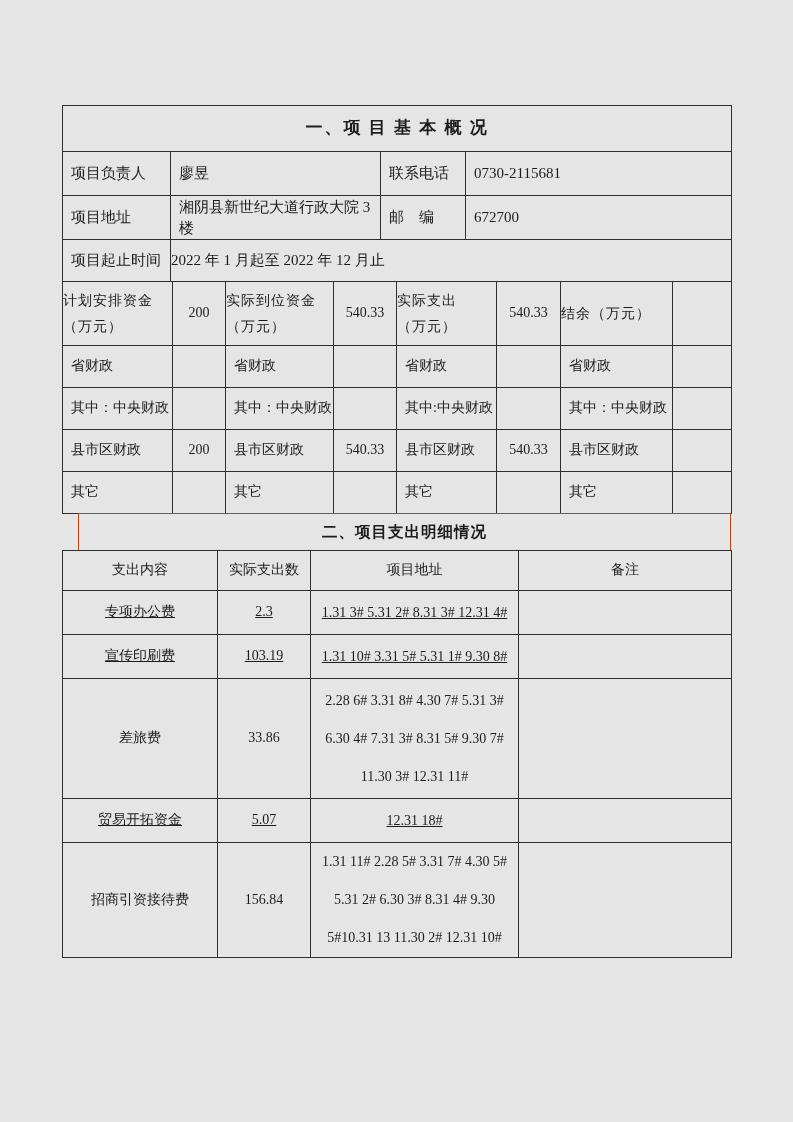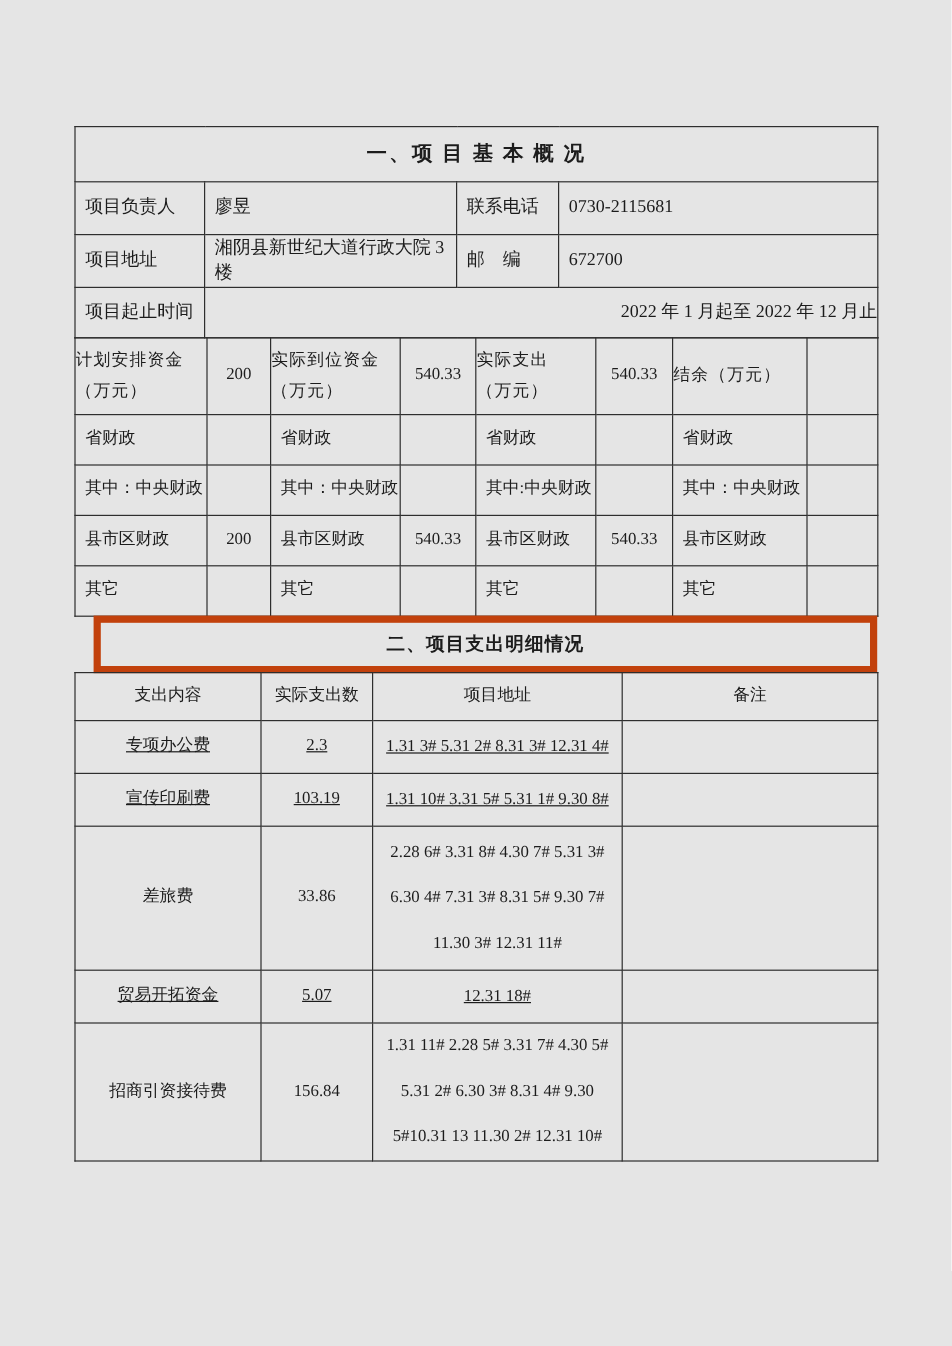--- a/index.html
+++ b/index.html
@@ -25,40 +25,40 @@
   .mt { margin-top: -1px; }
 
   
   .sec-title {
     text-align: center;
     font-weight: bold;
     font-size: 17px;
     letter-spacing: 2px;
   }
   .sec2bar {
-    border: 6px solid #c2410c;
+    border: 1px solid #c2410c;
     height: 36px;
     display: flex;
     align-items: center;
     justify-content: center;
     font-weight: bold;
     font-size: 15.5px;
     letter-spacing: 1px;
     margin-left: 16px;
   }
 
   
   .lbl { text-align: left; padding-left: 8px; }
   .val { text-align: center; }
 
   
   .tA .r-title { height: 46px; }
   .tA .r { height: 44px; }
   .tA .r3 { height: 42px; }
-  .tA .period-val { text-align: right; padding-left: 72px; }
+  .tA .period-val { text-align: left; }
 
   
   .tB td { font-size: 14px; }
   .tB .hd {
     text-align: left;
     white-space: pre-line;
     line-height: 26px;
     letter-spacing: 1px;
   }
   .tB .r1 { height: 64px; }

